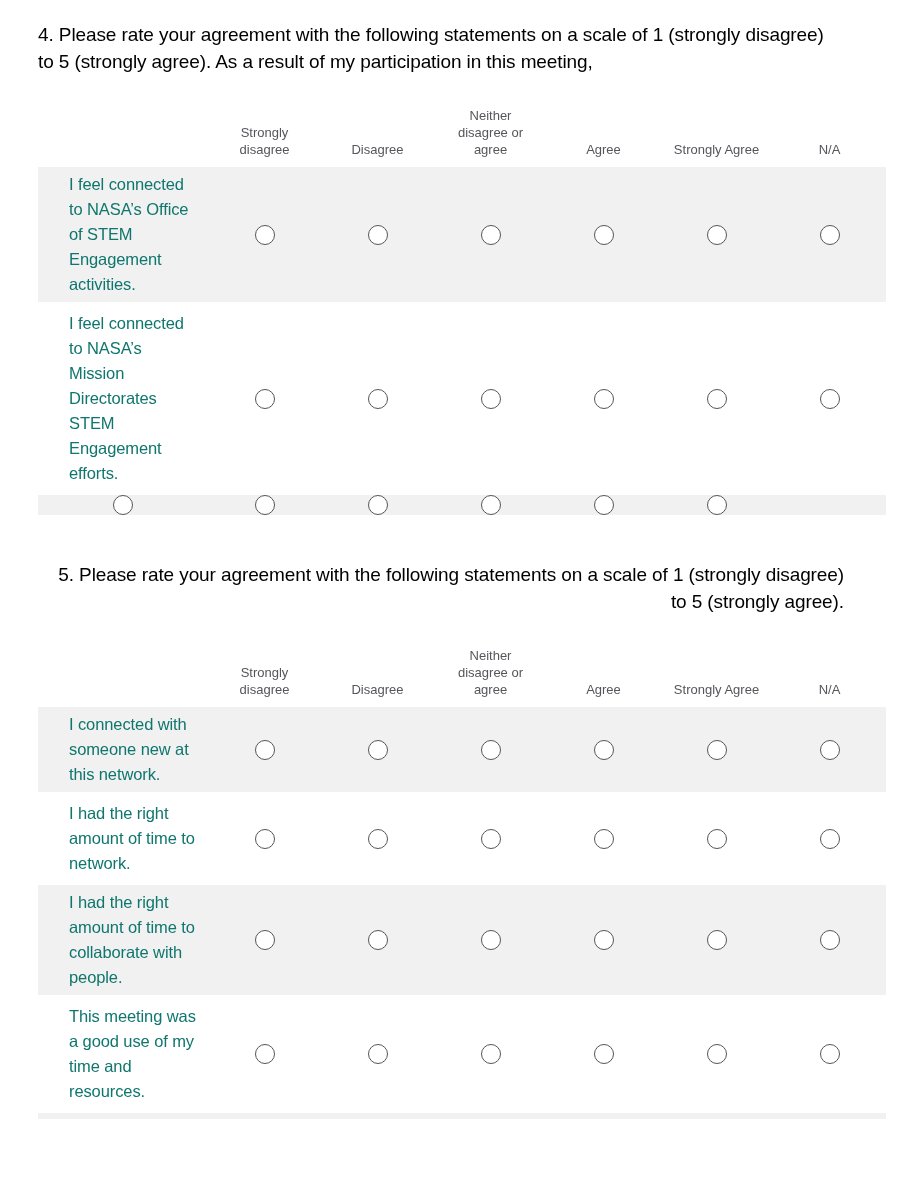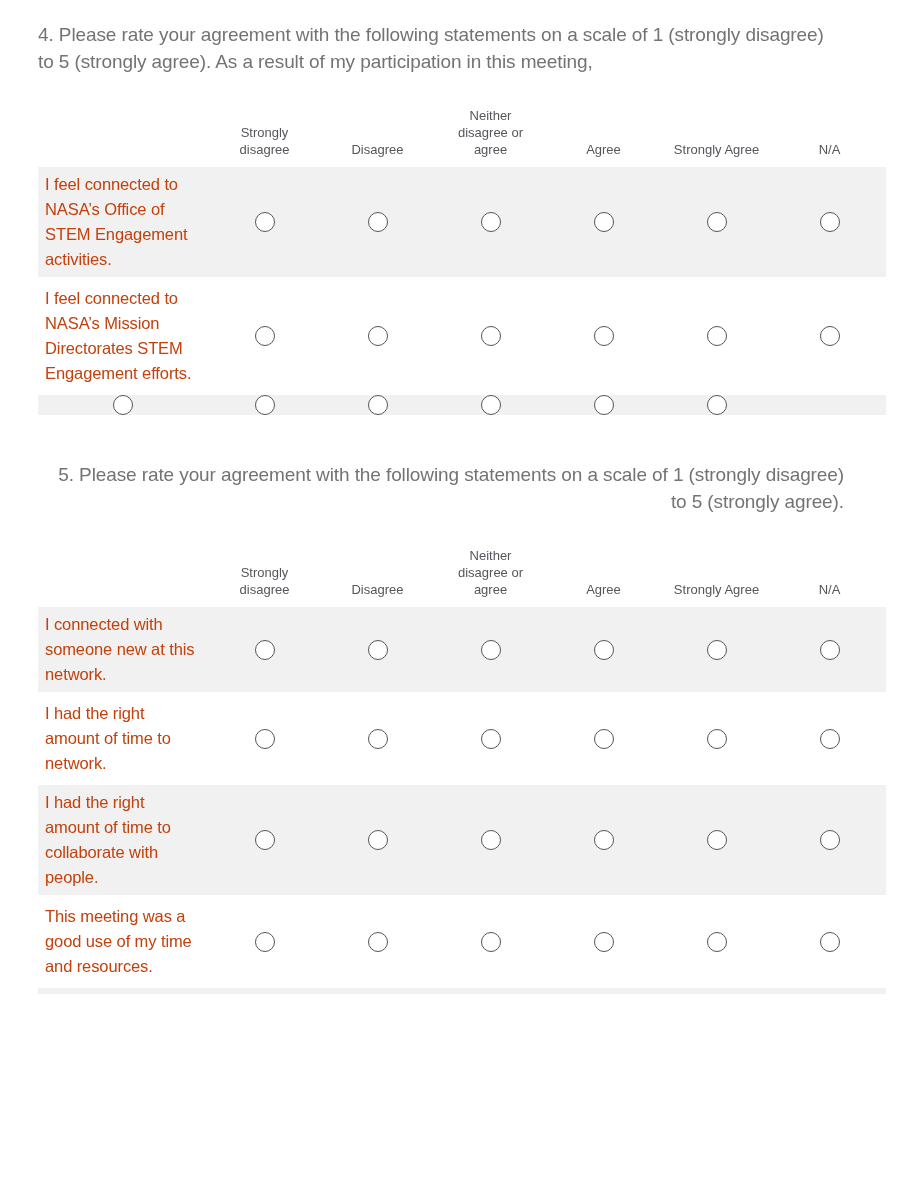--- a/index.html
+++ b/index.html
@@ -6,21 +6,21 @@
   html,body { background:#ffffff; }
   body {
     width:905px; height:1190px; overflow:hidden;
     font-family:"Liberation Sans", sans-serif;
     color:#54565b;
   }
   .content { padding:21px 0 0 38px; }
 
   .q-title {
     max-width:806px;
-    font-size:19px; line-height:27px; color:#737373;
+    font-size:19px; line-height:27px; color:#000000;
     letter-spacing:-0.1px;
   }
   .q5-block { margin-top:46px;text-align:right; }
 
   .matrix { width:848px; margin-top:32px; }
   .mhead, .mrow {
     display:grid;
     grid-template-columns:170px repeat(6, 113px);
   }
   .mhead .hcell {
@@ -28,24 +28,24 @@
     text-align:center;
     min-height:54px; padding-bottom:9px;
     font-size:13px; line-height:17px; color:#55565b;
   }
   .hcell.c0 span { display:inline-block; max-width:62px; }
   .hcell.c2 span { display:inline-block; max-width:84px; }
 
   .mrow { margin-bottom:4px; }
   .mrow.alt { background:#f1f1f1; }
   .statement {
-    padding:5px 8px 5px 7px;
+    padding:5px 8px 5px 31px;
     font-size:16.5px; line-height:25px;
     letter-spacing:-0.1px;
-    color:#c2410c;
+    color:#0f766e;
   }
   .opt { display:flex; align-items:center; justify-content:center; }
   .radio {
     width:20px; height:20px;
     border:1.5px solid #54565b;
     border-radius:50%;
     background:#ffffff;
     display:inline-block;
     cursor:pointer;
   }

